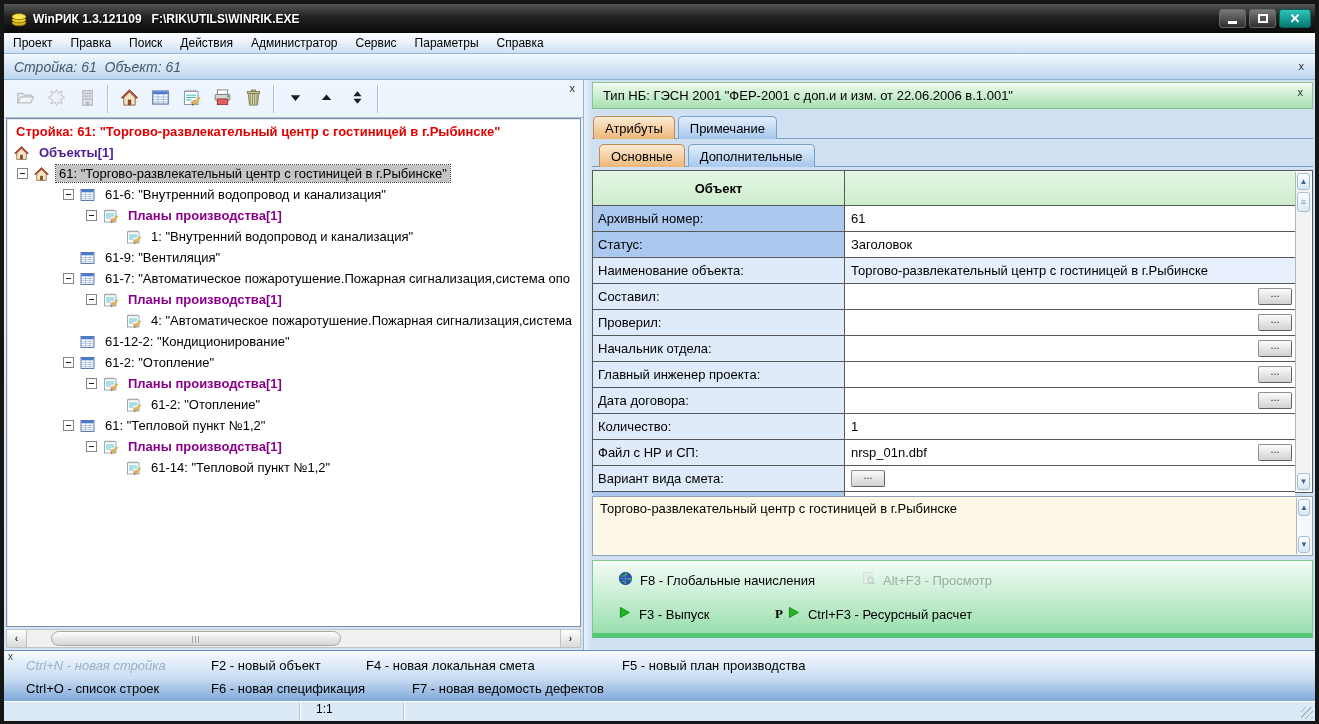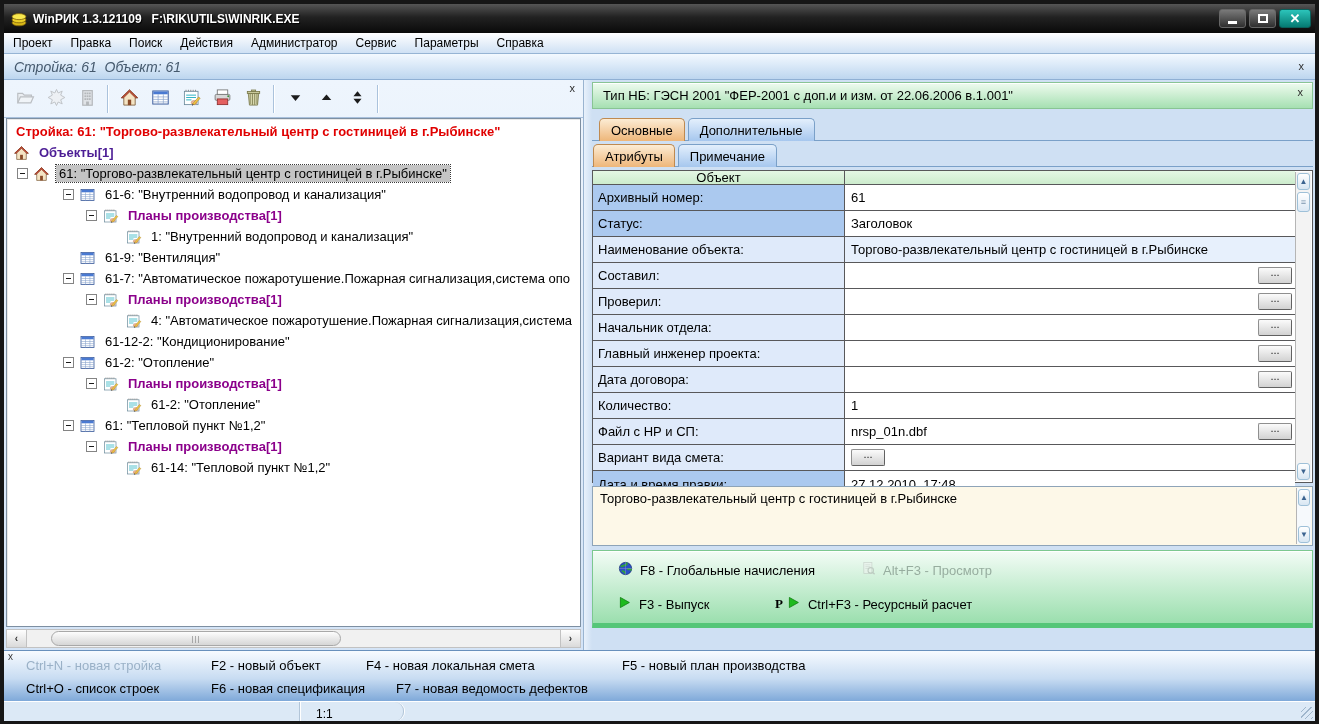--- a/index.html
+++ b/index.html
@@ -77,21 +77,21 @@
   .nb-header .panel-x { position:absolute; right:6px; top:3px; }
   .tabs { height:26px; flex:none; display:flex; align-items:flex-end; border-bottom:1px solid #7aa0c8; padding-left:1px; }
   .tabs.sub { padding-left:7px; margin-top:2px; }
   .tab { padding:4px 11px 3px; margin-right:3px; border:1px solid #7aa0c8; border-bottom:none;
     border-radius:5px 5px 0 0; background:linear-gradient(#e3effc,#a6c7ee); position:relative; top:1px; }
   .tab.active { background:linear-gradient(#fcecd4,#eeb679); border-color:#bf8a50; }
 
   .attr-area { flex:1; min-height:0; margin-top:3px; position:relative; }
   .attr-grid { position:absolute; inset:0; background:#fff; border:1px solid #58585a; }
   .ag-inner { position:absolute; left:0; top:0; right:17px; bottom:0; }
-  .ag-head { height:14px; display:flex; border-bottom:1px solid #58585a; background:linear-gradient(#e4f7e4,#cdeccd); }
+  .ag-head { height:35px; display:flex; border-bottom:1px solid #58585a; background:linear-gradient(#e4f7e4,#cdeccd);font-weight:bold; }
   .ag-head .c1 { width:252px; border-right:1px solid #58585a; display:flex; align-items:center; justify-content:center; }
   .ag-head .c2 { flex:1; display:flex; align-items:center; justify-content:center; }
   .ag-row { height:26px; display:flex; border-bottom:1px solid #58585a; }
   .ag-row:last-child { border-bottom:none; }
   .ag-label { width:252px; flex:none; border-right:1px solid #58585a; background:#dfeafa;
     display:flex; align-items:center; padding-left:5px; }
   .ag-label.strong { background:#abc9ef; }
   .ag-val { flex:1; min-width:0; display:flex; align-items:center; padding-left:6px; background:#fff; }
   .ag-val.tint { background:#e7f0fc; }
   .ag-val .val-text { flex:1; white-space:pre; overflow:hidden; }
@@ -102,42 +102,42 @@
   .vs-btn { position:absolute; left:1px; right:1px; height:17px; border:1px solid #9ec0d8; border-radius:3px;
     background:linear-gradient(#fff,#d8e6f2); color:#3c6490; font-size:8px; text-align:center; line-height:16px; }
   .vs-btn.up { top:1px; } .vs-btn.down { bottom:1px; }
   .vs-thumb { position:absolute; left:1px; right:1px; top:20px; height:20px; border:1px solid #9ec0d8; border-radius:3px;
     background:linear-gradient(#fff,#dce8f4); color:#7a94ac; font-size:9px; text-align:center; line-height:18px; }
 
   .memo { height:60px; flex:none; margin-top:3px; position:relative; background:#fdf8e8;
     border:1px solid #8ea4b8; padding:4px 20px 4px 7px; }
   .memo .vscroll { background:#f6f9fc; width:15px; }
 
-  .fkeys { height:78px; flex:none; margin-top:4px; margin-bottom:22px; position:relative;
+  .fkeys { height:78px; flex:none; margin-top:4px; margin-bottom:12px; position:relative;
     background:linear-gradient(#f3fcf6,#9bdfae); border:1px solid #7cc890; border-bottom:5px solid #55c678;
     box-shadow:inset 0 1px 0 #fff; }
   .fk { position:absolute; display:flex; align-items:center; gap:7px; white-space:nowrap; }
   .fk svg { width:15px; height:15px; }
   .fk.disabled { color:#97ad9f; }
   .fk.disabled svg { opacity:.45; filter:grayscale(1); }
   .fk .pfx { font-weight:bold; font-family:"Liberation Serif",serif; margin-right:-4px; }
 
   
   .hintbar { height:51px; flex:none; position:relative; border-top:1px solid #6890bc;
     background:linear-gradient(#f7fbff 0%, #c8dcf2 55%, #7fa9d9 100%); }
   .hb-x { position:absolute; left:4px; top:0px; font-size:10px; color:#3a3a3a; }
   .hint { position:absolute; white-space:nowrap; }
-  .hint.disabled { color:#9ab1c7; }
+  .hint.disabled { color:#9ab1c7;font-style:italic; }
 
   
   .statusbar { height:20px; flex:none; display:flex; align-items:stretch; background:#dce9f6;
     border-top:1px solid #ffffff; font-size:12px; position:relative; }
   .sb-cell { border-right:1px solid #b2c5d8; box-shadow:1px 0 0 #fff; }
   .sb-1 { width:296px; }
-  .sb-zoom { width:104px; display:flex; align-items:flex-end; padding-left:16px;border-radius:9px; }
+  .sb-zoom { width:104px; display:flex; align-items:flex-start; padding-left:16px; }
   .sb-rest { flex:1; }
   .sb-grip { position:absolute; right:2px; bottom:2px; width:12px; height:12px;
     background:repeating-linear-gradient(135deg, transparent 0 3px, #9fb6cc 3px 4px); }
 </style>
 </head>
 <body>
 
 <div class="window">
 
   <div class="titlebar">
@@ -473,27 +473,27 @@
       </div>
     </div>
 
     <div class="splitter"></div>
 
     <div class="right-panel">
       <div class="nb-header">
         <span>Тип НБ: ГЭСН 2001 "ФЕР-2001 с доп.и и изм. от 22.06.2006 в.1.001"</span>
         <span class="panel-x">x</span>
       </div>
+      <div class="tabs" id="tabs">
+          <div class="tab active">Атрибуты</div>
+          <div class="tab">Примечание</div>
+        </div>
       <div class="tabs sub" id="subtabs">
           <div class="tab active">Основные</div>
           <div class="tab">Дополнительные</div>
-        </div>
-      <div class="tabs" id="tabs">
-          <div class="tab active">Атрибуты</div>
-          <div class="tab">Примечание</div>
         </div>
 
       <div class="attr-area">
         <div class="attr-grid">
           <div class="ag-inner" id="attrgrid">
               <div class="ag-head">
                 <div class="c1">Объект</div>
               </div>
               <div class="ag-row">
                 <div class="ag-label strong">Архивный номер:</div>
@@ -626,21 +626,21 @@
   </div>
 
   <div class="hintbar" id="hintbar">
     <span class="hb-x">x</span>
   <div class="hint disabled" style="left: 22px; top: 7px;">Ctrl+N - новая стройка</div>
       <div class="hint" style="left: 207px; top: 7px;">F2 - новый объект</div>
       <div class="hint" style="left: 362px; top: 7px;">F4 - новая локальная смета</div>
       <div class="hint" style="left: 618px; top: 7px;">F5 - новый план производства</div>
       <div class="hint" style="left: 22px; top: 30px;">Ctrl+O - список строек</div>
       <div class="hint" style="left: 207px; top: 30px;">F6 - новая спецификация</div>
-      <div class="hint" style="left: 392px; top: 30px;">F7 - новая ведомость дефектов</div>
+      <div class="hint" style="left: 408px; top: 30px;">F7 - новая ведомость дефектов</div>
     </div>
 
   <div class="statusbar">
     <div class="sb-cell sb-1"></div>
     <div class="sb-cell sb-zoom">
         <span>1:1</span>
       </div>
     <div class="sb-rest"></div>
     <div class="sb-grip"></div>
   </div>

